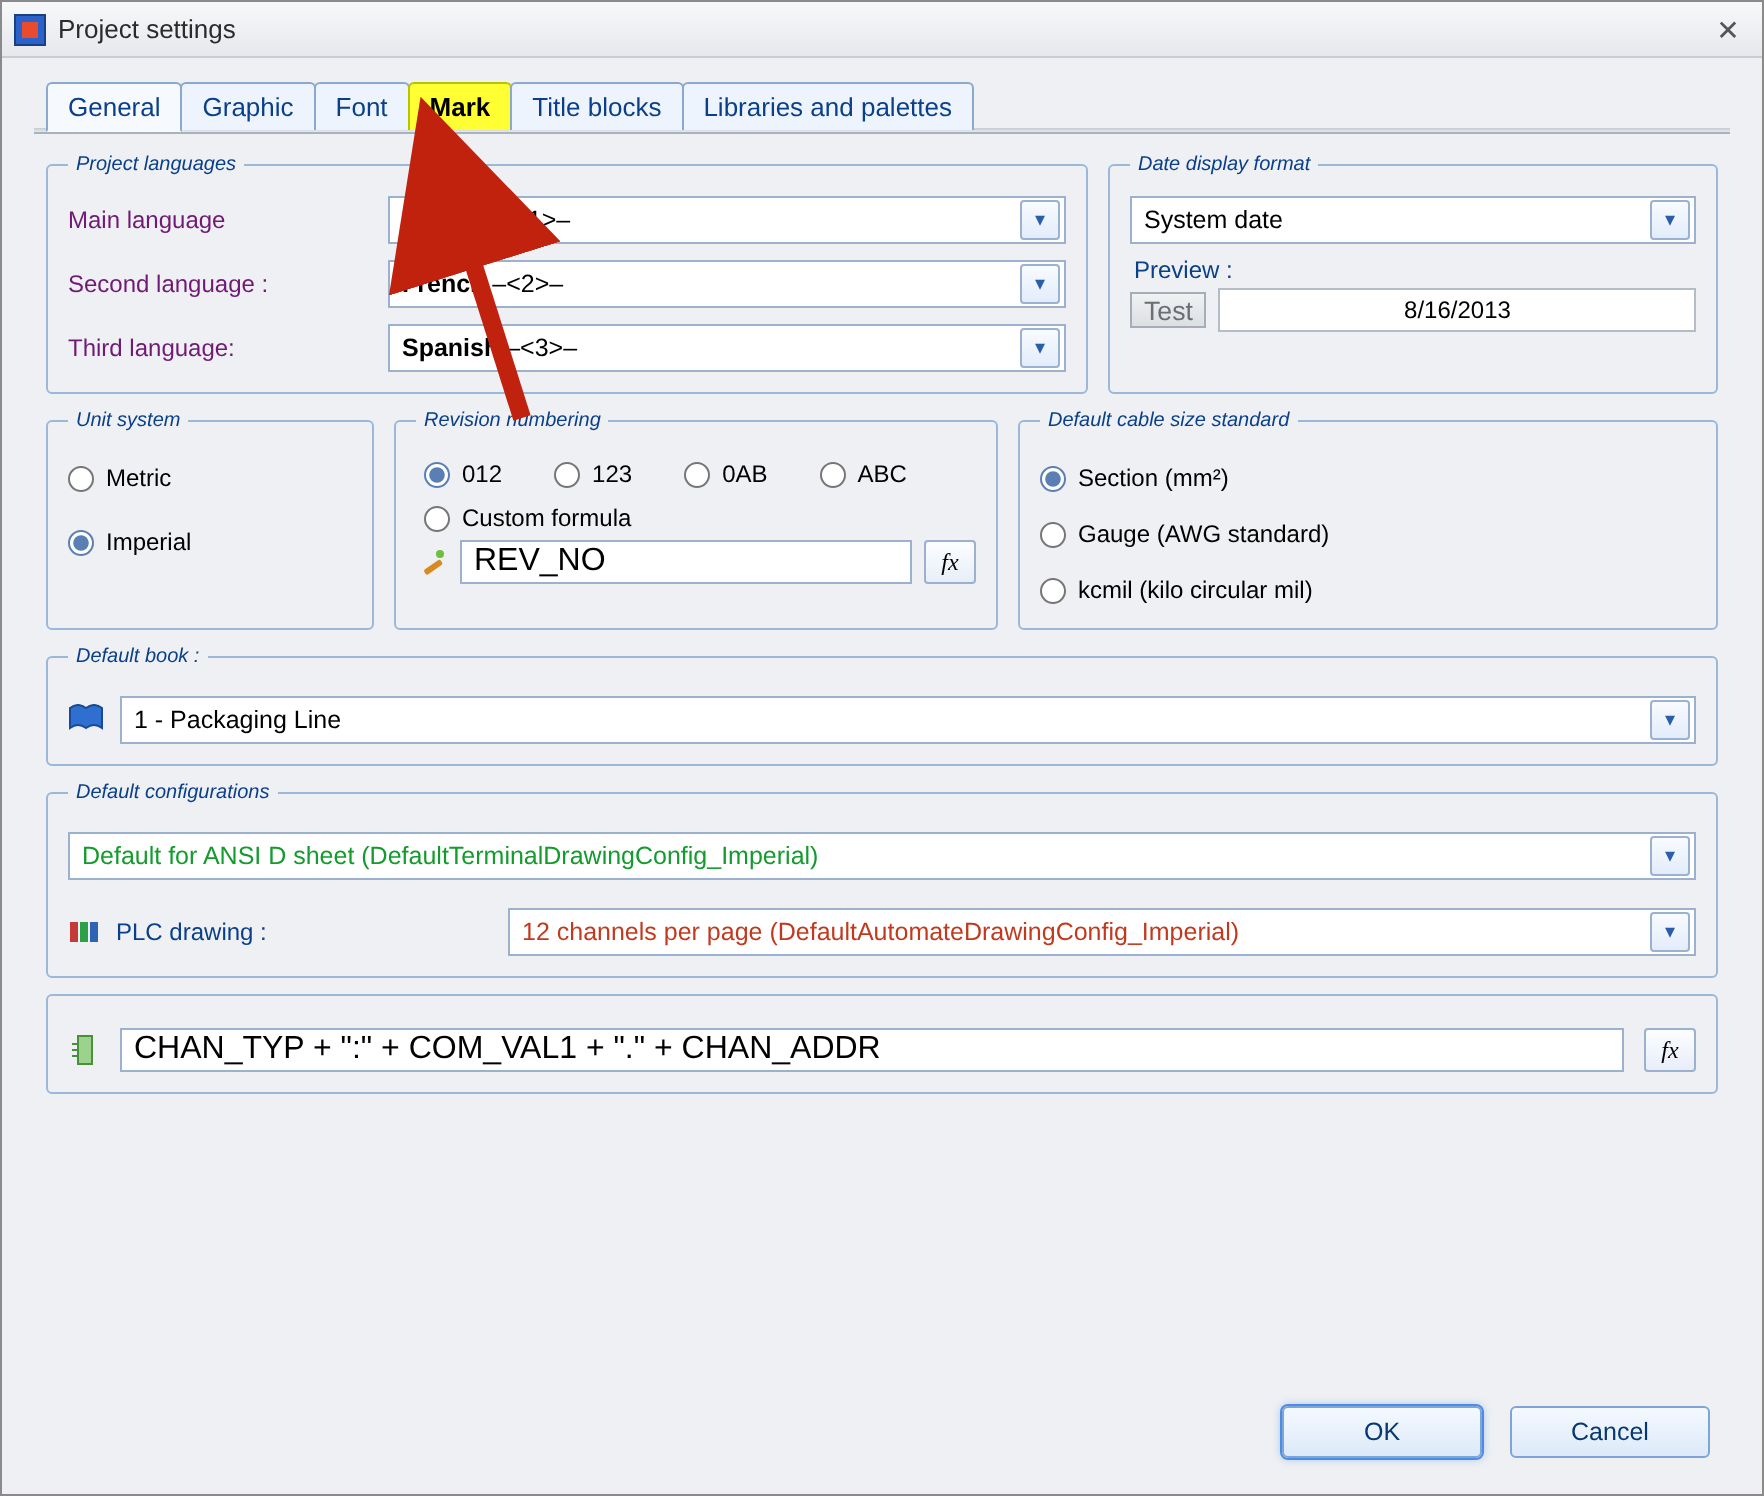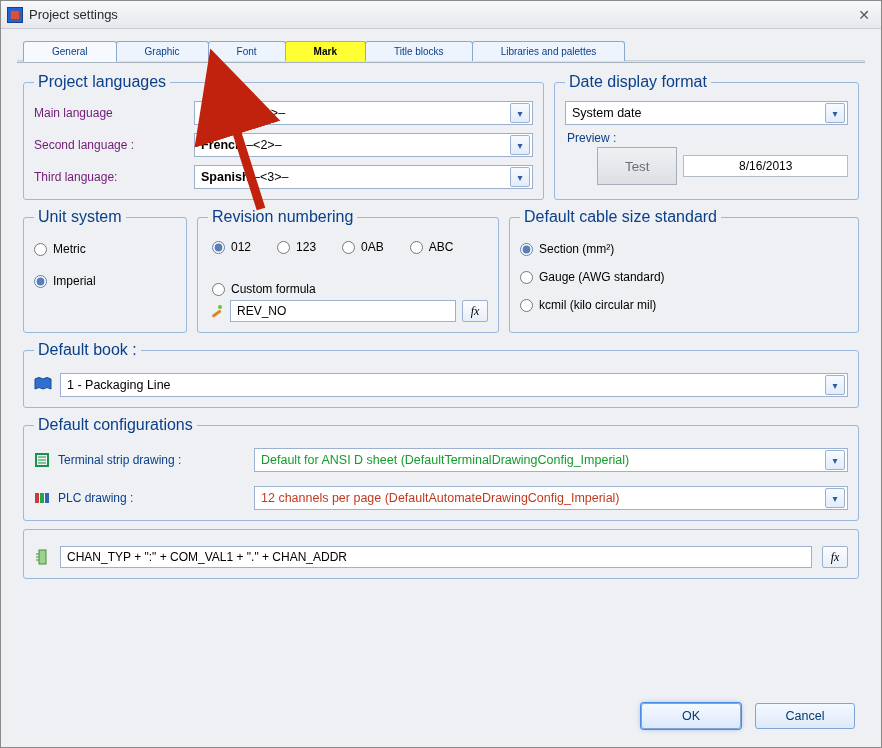--- a/index.html
+++ b/index.html
@@ -73,25 +73,25 @@
     position:absolute;
     left:0; right:0; bottom:-1px;
     height:2px;
     background: linear-gradient(#c5cad1, #e7e9ed);
   }
   .tab {
     border: 1px solid #8aa9cf;
     border-bottom: none;
     background: #eef4fd;
     color: #0a3f8a;
-    padding: 4px 28px;
+    padding: 4px 10px;
     margin-right: -1px;
     border-radius: 3px 3px 0 0;
     cursor: pointer;
-    font-size: 10px;
+    font-size: 13px;
     position: relative;
     z-index: 2;
   }
   .tab.selected {
     background: #f6f9fe;
     font-weight: 500;
     z-index: 3;
     border-bottom: 1px solid #f6f9fe;
     margin-bottom: -1px;
   }
@@ -116,21 +116,22 @@
   fieldset.group {
     border: 1px solid #9bb8db;
     border-radius: 3px;
     padding: 10px 10px 10px 10px;
     margin: 0;
     background: #eef0f3;
   }
   fieldset.group > legend {
     color: #0a3f8a;
     padding: 0 4px;
-    font-size: 16px;
+    font-size: 10px;
+    font-style: italic;
   }
 
   
   .row1 { display:flex; gap:10px; }
   .row1 .col-left { flex:1; }
   .row1 .col-right { width: 305px; }
 
   .langs { display:flex; flex-direction:column; gap:8px; }
   .lang-row { display:flex; align-items:center; }
   .lang-label { width: 160px; color:#701a75; }
@@ -152,27 +153,26 @@
     border-radius: 2px;
     display:flex; align-items:center; justify-content:center;
     color:#2a5ea8;
     cursor:pointer;
     font-size: 10px;
   }
 
   .date-group label.lbl { color:#0a3f8a; display:block; margin:6px 0 2px 2px; }
   .preview-row { display:flex; align-items:center; gap:6px; }
   .btn-small {
-    height: 38px;
+    height: 18px;
     border:1px solid #a4adb8;
     background: linear-gradient(#f0f1f3,#dcdfe3);
-    padding: 0 27px;
+    padding: 0 6px;
     color:#6a6f76;
     cursor:default;
-    margin-left:32px;
   }
   .preview-box {
     flex:1;
     height:22px;
     border:1px solid #b3bcc7;
     background:#fff;
     display:flex; align-items:center; justify-content:center;
   }
 
   .row2 { display:flex; gap:10px; }
@@ -187,21 +187,21 @@
 
   .formula-row { display:flex; align-items:center; gap:6px; margin-top:4px;}
   .icon16 { width:16px; height:16px; display:inline-block; flex-shrink:0; }
   .textbox {
     flex:1;
     height:22px;
     border:1px solid #9bb1cf;
     background:#fff;
     padding:0 6px;
     display:flex; align-items:center;
-    font-size:12px;
+    font-size:16px;
   }
   .fx-btn {
     width:26px; height:22px;
     border:1px solid #9bb1cf;
     background:linear-gradient(#fcfdff,#e8eef8);
     border-radius:2px;
     display:flex; align-items:center; justify-content:center;
     font-style: italic;
     font-family: "Times New Roman", serif;
     cursor:pointer;
@@ -353,21 +353,21 @@
               </label>
             <label class="radio">
                 <input type="radio" name="rev" style="">
                 <span>0AB</span>
               </label>
             <label class="radio">
                 <input type="radio" name="rev" style="">
                 <span>ABC</span>
               </label>
           </div>
-          <label class="radio" style="padding-left:4px;margin-top:20px;">
+          <label class="radio" style="padding-left:4px;">
               <input type="radio" name="rev" style="">
               <span>Custom formula</span>
             </label>
           <div class="formula-row">
             <span class="icon16 icon-wand">
               <svg width="16" height="16">
                   <rect x="2" y="9" width="10" height="3" rx="1" fill="#d88a22" transform="rotate(-35 8 8)"></rect>
                   <circle cx="12" cy="4" r="2" fill="#6fbf3c"></circle>
                 </svg>
             </span>
@@ -407,31 +407,20 @@
             <span class="text">1 - Packaging Line</span>
             <span class="combo-btn">▾</span>
           </div>
         </div>
       </fieldset>
 
       <fieldset class="group">
         <legend>Default configurations</legend>
         <div class="cfg-rows">
           <div class="cfg-row">
-            <div class="cfg-label">
-              <span class="icon16 icon-terminal">
-                <svg width="16" height="16">
-                    <rect x="2" y="2" width="12" height="12" fill="none" stroke="#1a934a" stroke-width="2"></rect>
-                    <line x1="4" y1="5" x2="12" y2="5" stroke="#1a934a"></line>
-                    <line x1="4" y1="8" x2="12" y2="8" stroke="#1a934a"></line>
-                    <line x1="4" y1="11" x2="12" y2="11" stroke="#1a934a"></line>
-                  </svg>
-              </span>
-              <span>Terminal strip drawing :</span>
-            </div>
             <div class="combo cfg-combo">
               <span class="text green">Default for ANSI D sheet (DefaultTerminalDrawingConfig_Imperial)</span>
               <span class="combo-btn">▾</span>
             </div>
           </div>
           <div class="cfg-row">
             <div class="cfg-label">
               <span class="icon16 icon-plc">
                 <svg width="16" height="16">
                     <rect x="1" y="3" width="4" height="10" fill="#c63a3a"></rect>

